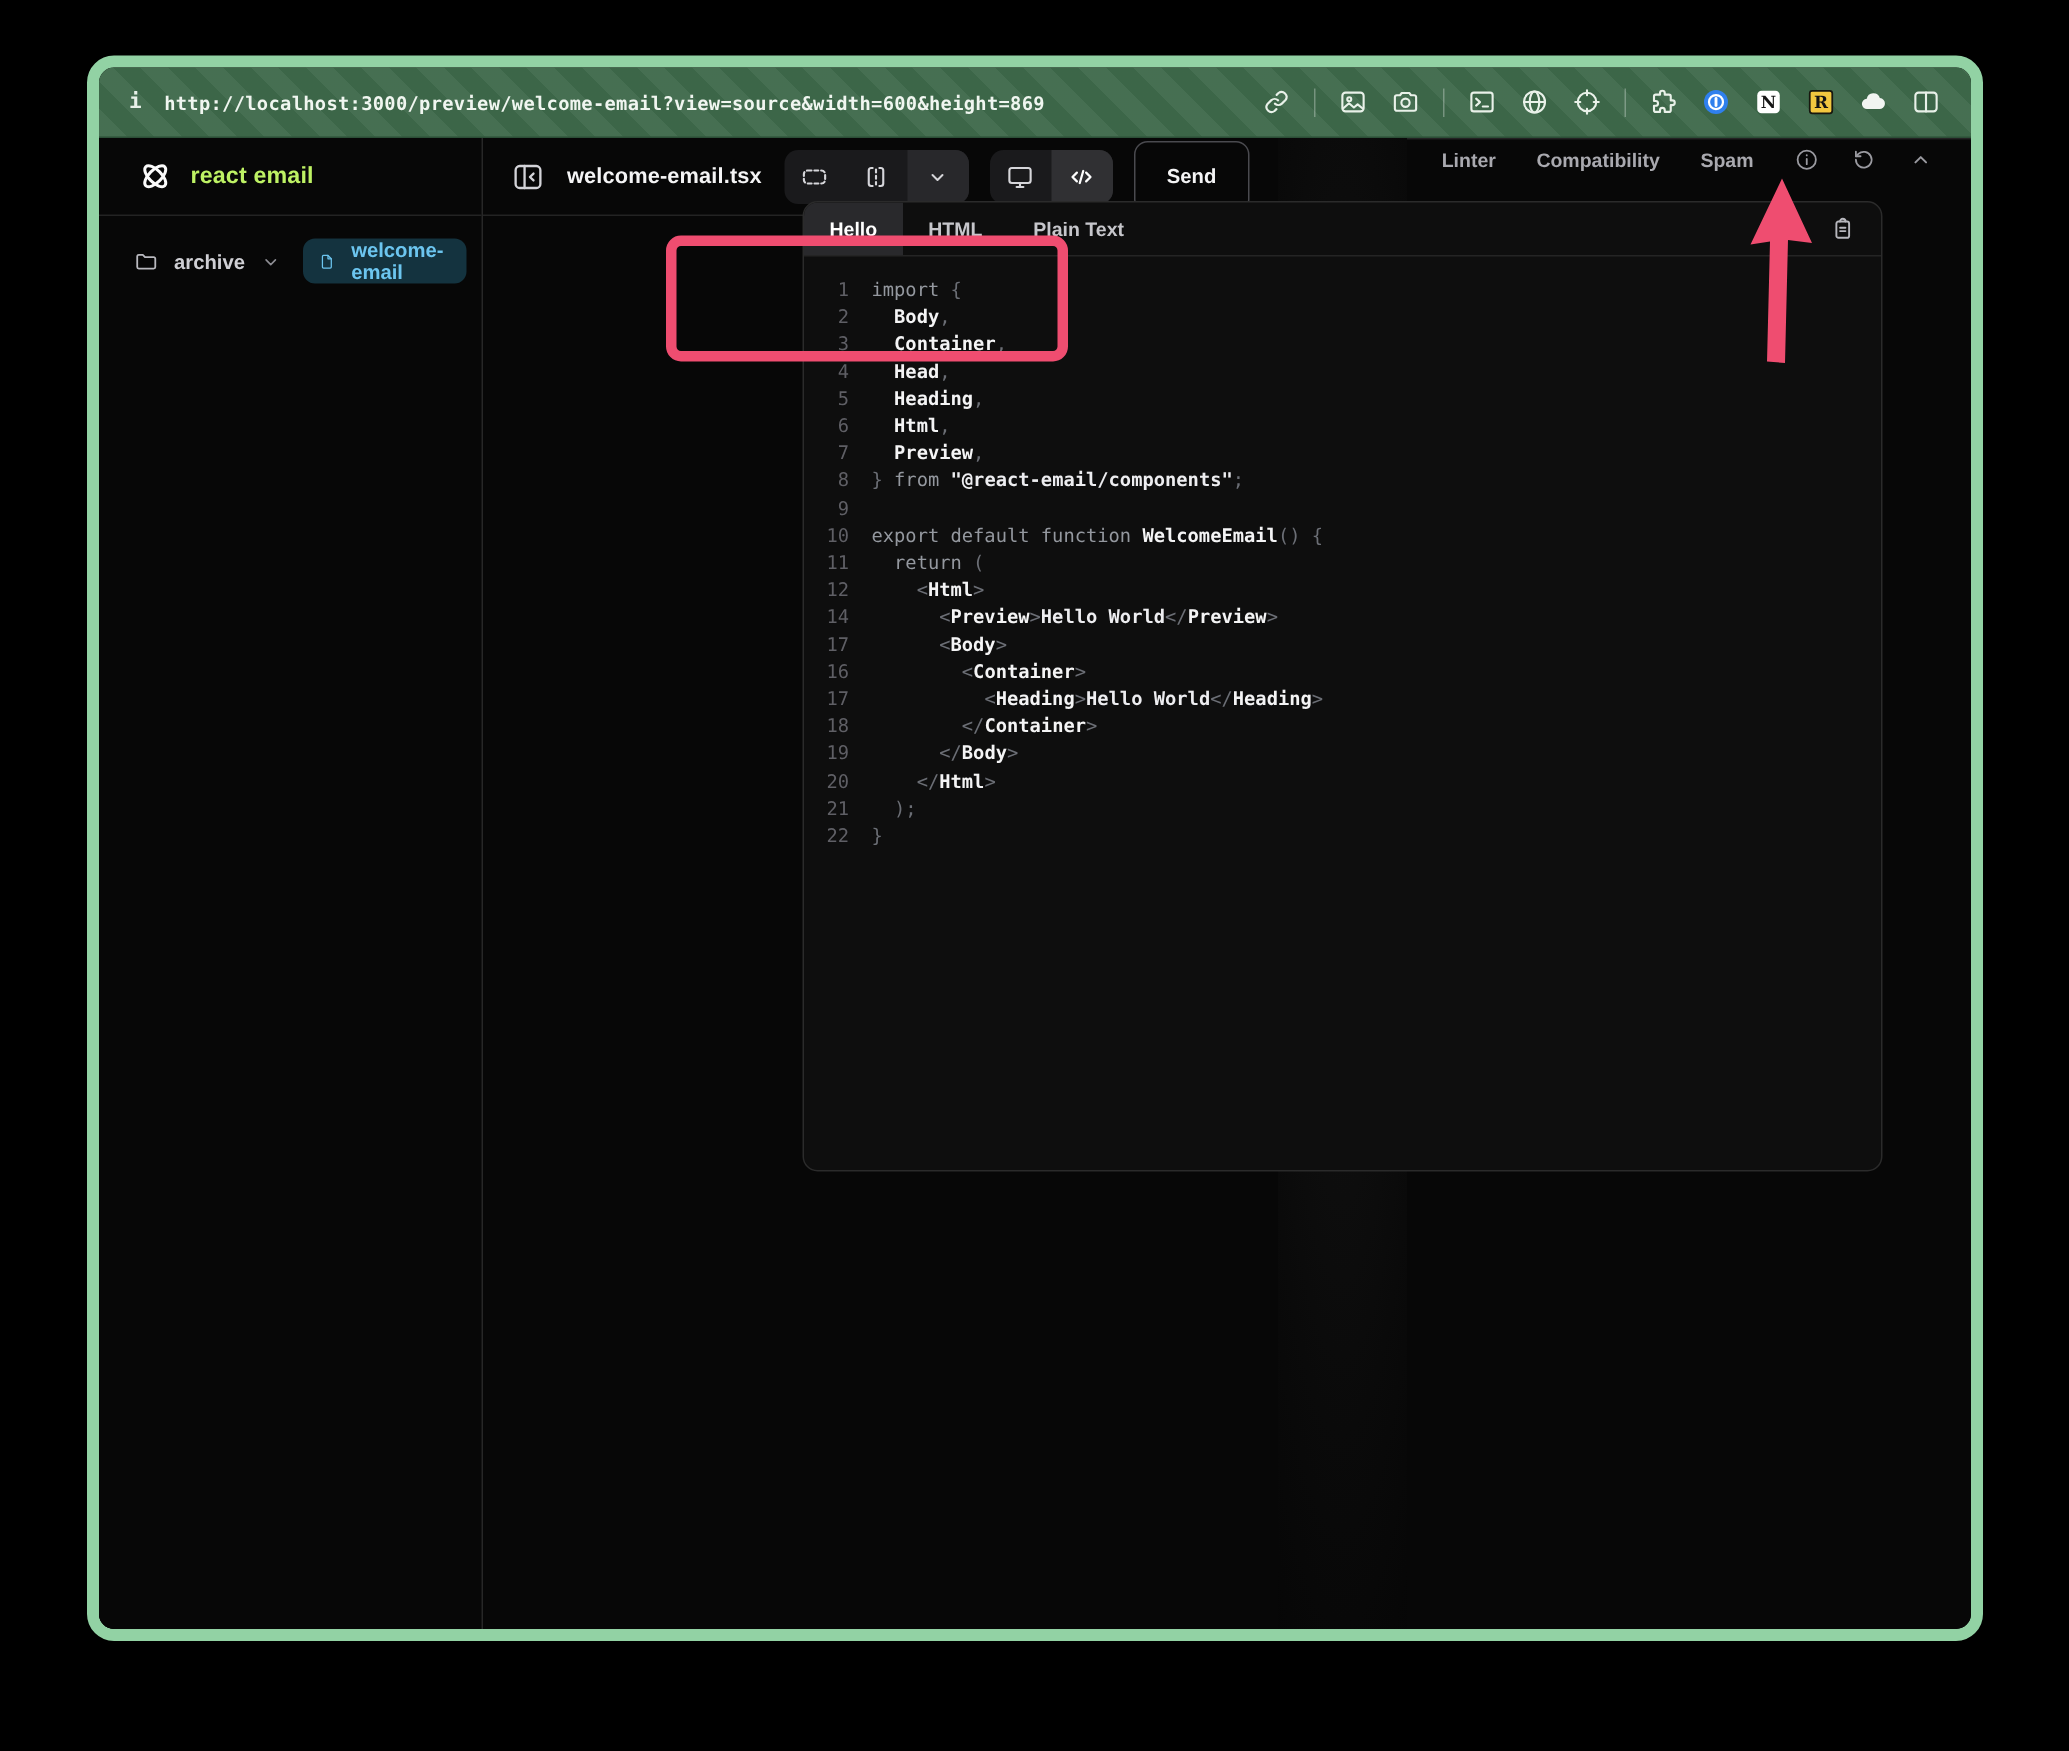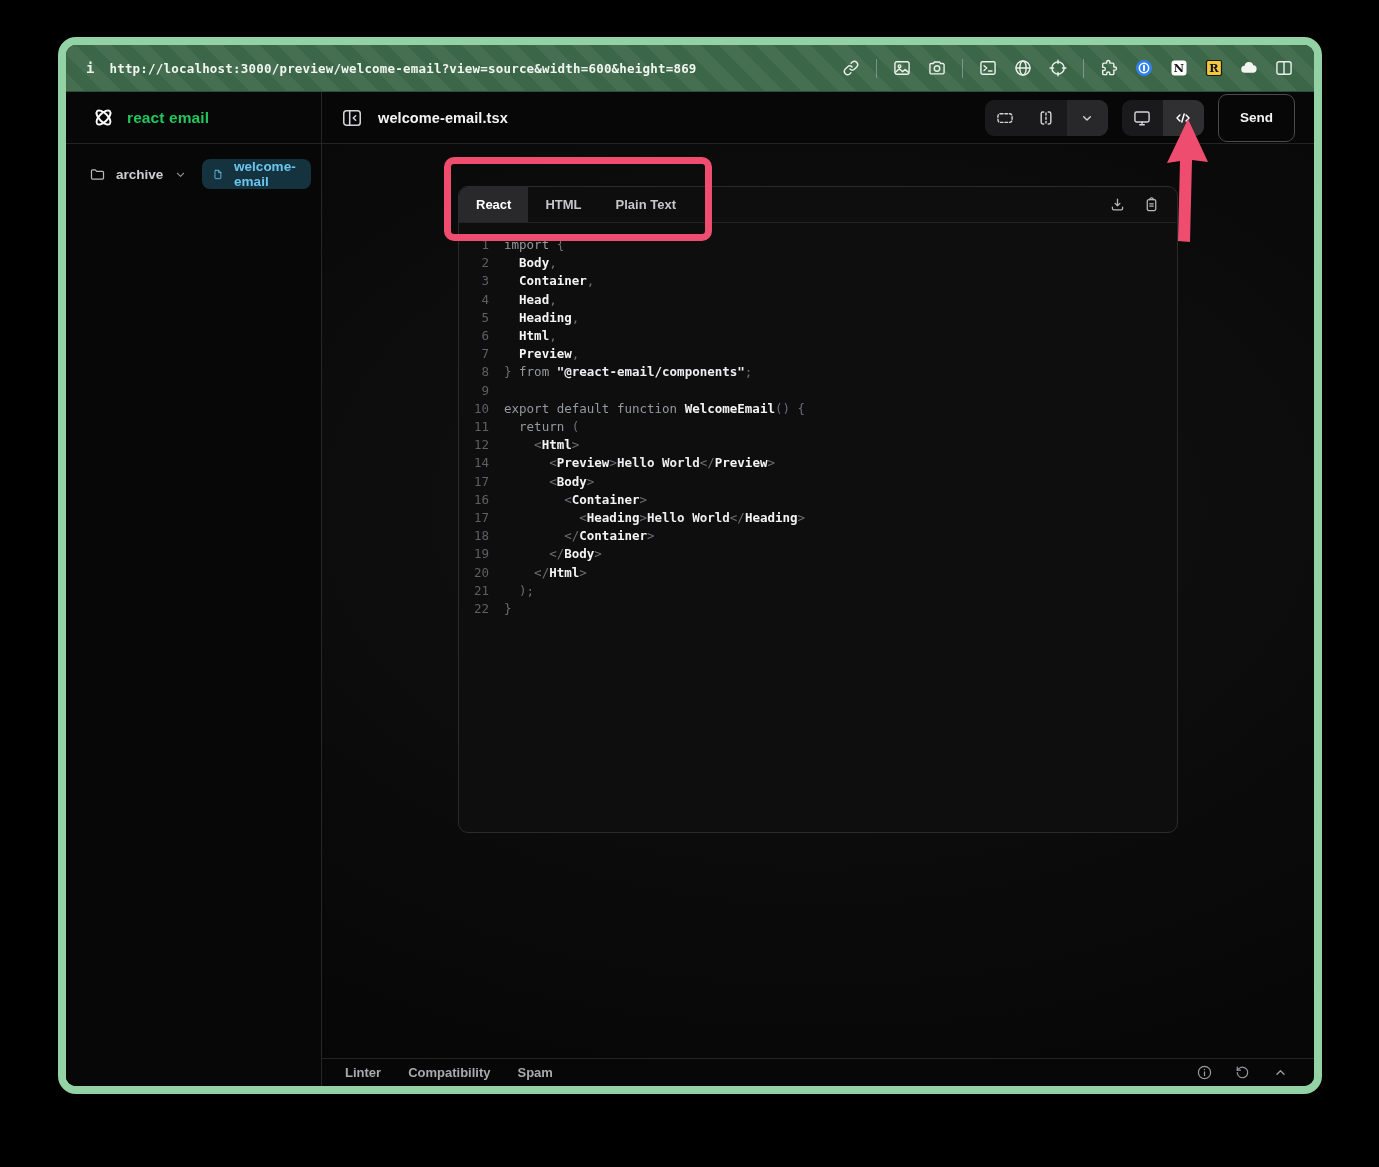--- a/index.html
+++ b/index.html
@@ -26,29 +26,29 @@
   .url-text { font:bold 12.5px "DejaVu Sans Mono", monospace; color:#f0f6f0; letter-spacing:.2px; }
   .tb-icons { margin-left:auto; display:flex; align-items:center; gap:15px; color:#e9f1e9; }
   .tb-sep { width:1px; height:19px; background:rgba(255,255,255,.3); }
   .ic { display:inline-flex; width:20px; height:20px; }
   .ic svg { width:100%; height:100%; }
   
   .app { display:flex; height:calc(100% - 47px); background:#070707; }
   .sidebar { width:256px; border-right:1px solid #272727; display:flex; flex-direction:column; background:#070707; }
   .logo-row { height:52px; display:flex; align-items:center; gap:11px; padding:0 25px; border-bottom:1px solid #232323; }
   .logo-ic { width:25px; height:25px; display:inline-flex; }
-  .logo-text { color:#22c55e; font-size:15.5px; font-weight:600; letter-spacing:.1px; }
+  .logo-text { color:#bef264; font-size:15.5px; font-weight:600; letter-spacing:.1px; }
   .nav { padding:15px 13px; display:flex; gap:4px; }
   .nav-row { display:flex; align-items:center; gap:10px; height:30px; padding:0 10px; border-radius:8px;
              color:#cfcfd4; font-size:13.5px; font-weight:600; cursor:pointer; }
   .nav-row .ic { width:17px; height:17px; color:#b9b9bf; }
   .nav-row .nav-chev { margin-left:auto; color:#8d8d93; width:15px; height:15px; }
   .nav-row.active { background:#14333f; color:#6cc5ef; }
   .nav-row.active .ic { color:#6cc5ef; }
-  .main { flex:1; display:flex; flex-direction:column; min-width:0; }
+  .main { flex:1; display:flex; flex-direction:row; min-width:0; }
   .main-header { height:52px; display:flex; align-items:center; gap:15px; padding:0 19px; border-bottom:1px solid #232323; }
   .collapse-ic { width:22px; height:22px; color:#d3d3d8; display:inline-flex; cursor:pointer; }
   .collapse-ic svg{ width:100%; height:100%; }
   .doc-title { color:#f4f4f5; font-size:14.5px; font-weight:700; letter-spacing:.1px; }
   .hdr-right { margin-left:auto; display:flex; align-items:center; gap:14px; }
   .btn-group { display:flex; align-items:stretch; height:36px; background:#1a1a1c; border-radius:9px; overflow:hidden; }
   .seg { width:41px; display:grid; place-items:center; color:#d6d6da; cursor:pointer; }
   .seg .ic { width:20px; height:20px; }
   .seg.light { background:#28282b; }
   .seg.active { background:#303033; color:#fff; }
@@ -279,21 +279,21 @@
             </div>
 
             <button class="send-btn">Send</button>
           </div>
         </div>
 
         <div class="preview-area">
           <div class="code-panel">
             <div class="panel-tabs">
               <div style="display:flex;align-items:stretch;">
-                  <div class="tab active">React</div>
+                  <div class="tab active">Hello</div>
                   <div class="tab">HTML</div>
                   <div class="tab">Plain Text</div>
                 </div>
               <div class="panel-actions">
                 <span class="ic">
                   <svg viewBox="0 0 24 24" fill="none" stroke="currentColor" stroke-width="1.8" stroke-linecap="round" stroke-linejoin="round">
                     <path d="M12 4.5v9.3M12 13.8l-3.4-3.4M12 13.8l3.4-3.4"></path>
                     <path d="M4.8 15.8v1.9a2 2 0 0 0 2 2h10.4a2 2 0 0 0 2-2v-1.9"></path>
                   </svg>
                 </span>

